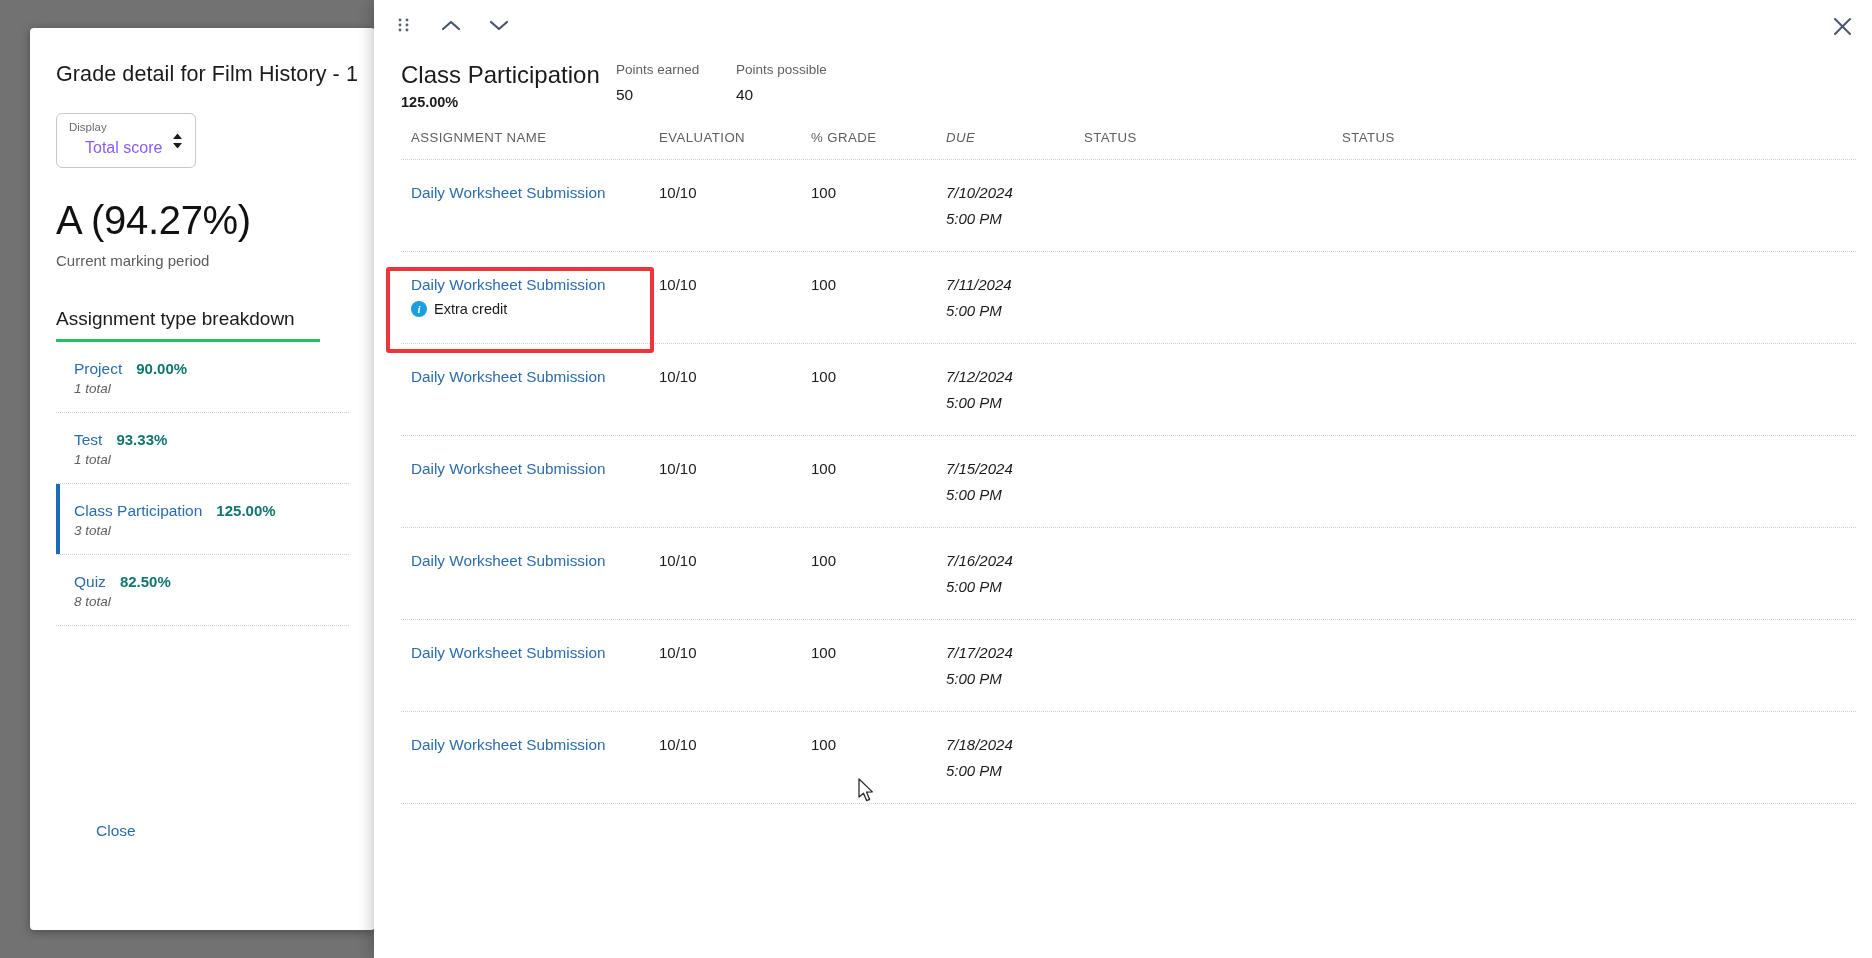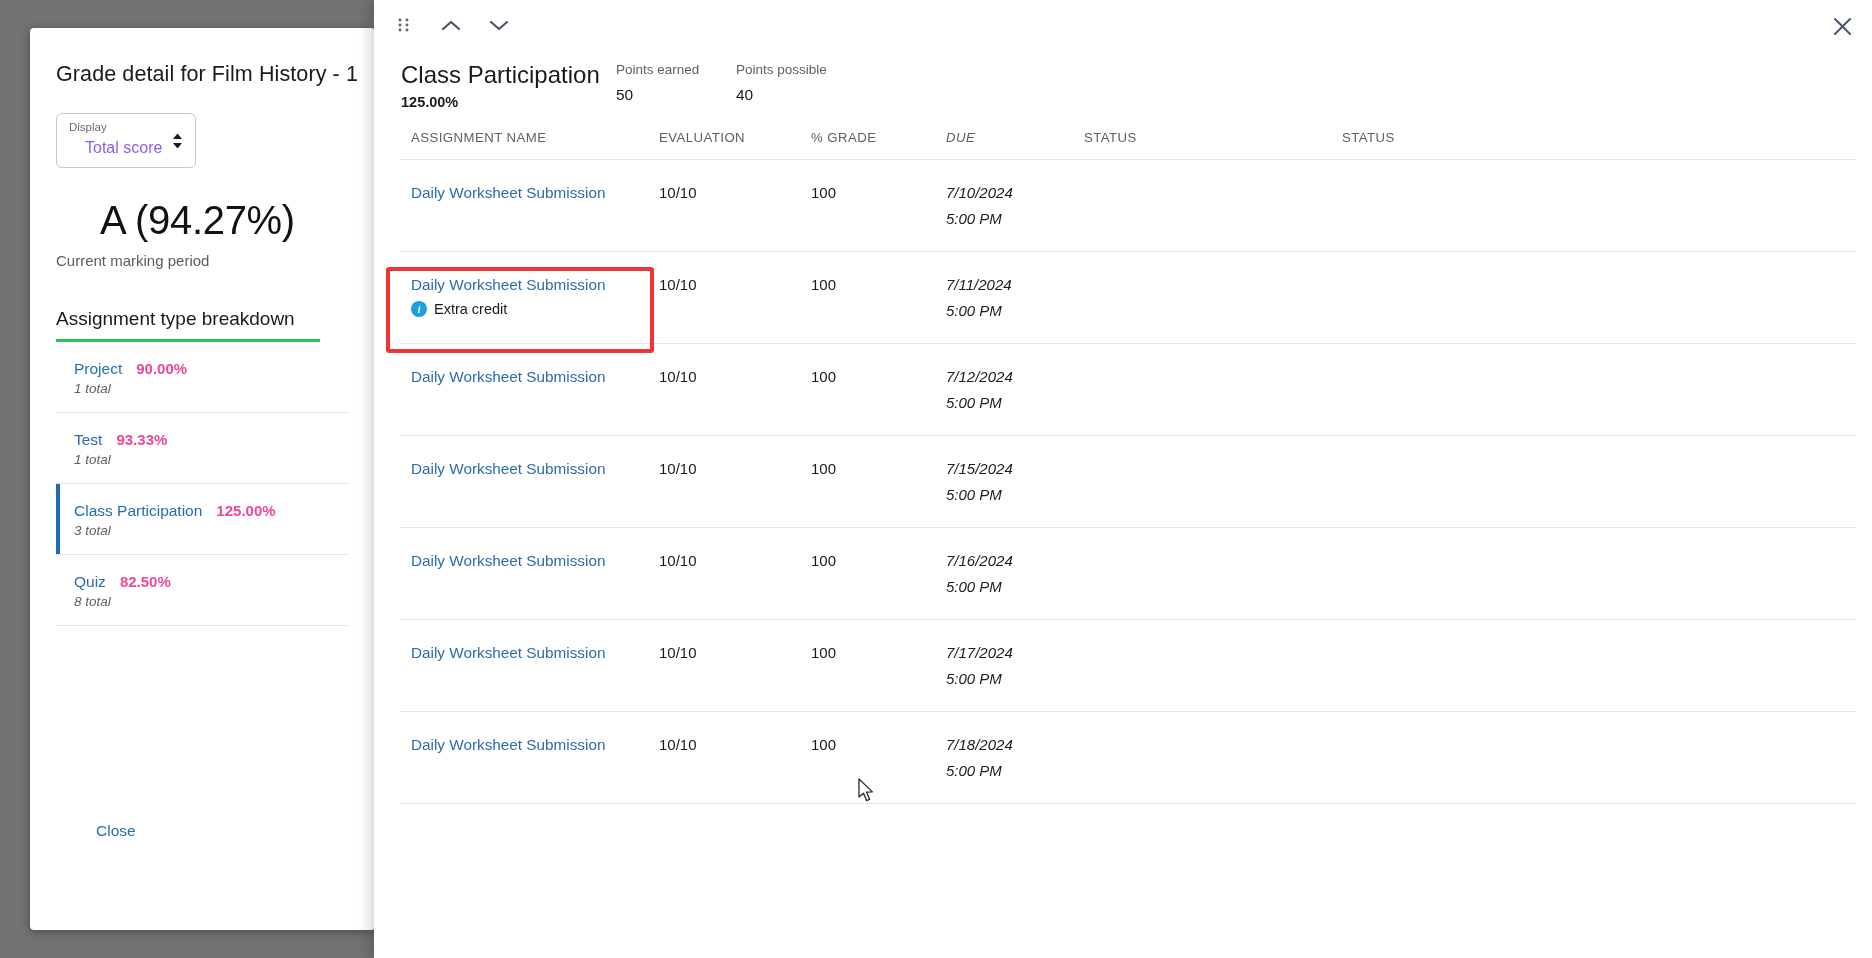--- a/index.html
+++ b/index.html
@@ -80,21 +80,20 @@
   }
   .stepper svg { display: block; }
 
   .grade-big {
     margin-top: 30px;
     font-size: 40px;
     font-weight: 400;
     color: #111;
     letter-spacing: -.3px;
     white-space: nowrap;
-    margin-left: 44px;
   }
   .grade-sub {
     margin-top: 9px;
     font-size: 15px;
     color: #5c5c5c;
   }
 
   .breakdown-title {
     margin-top: 39px;
     font-size: 19px;
@@ -116,21 +115,21 @@
   }
   .bd-item.active::before {
     content: "";
     position: absolute;
     left: 0; top: 0; bottom: 0;
     width: 4px;
     background: #1b6cb3;
   }
   .bd-row1 { display: flex; align-items: baseline; gap: 14px; }
   .bd-name { font-size: 15.5px; color: #2b6cb0; }
-  .bd-pct  { font-size: 15px; color: #ec4899; font-weight: bold; }
+  .bd-pct  { font-size: 15px; color: #0f766e; font-weight: bold; }
   .bd-total {
     margin-top: 3px;
     font-size: 13.5px;
     color: #5f5f5f;
     font-style: italic;
   }
 
   .close-link {
     position: absolute;
     left: 66px;

